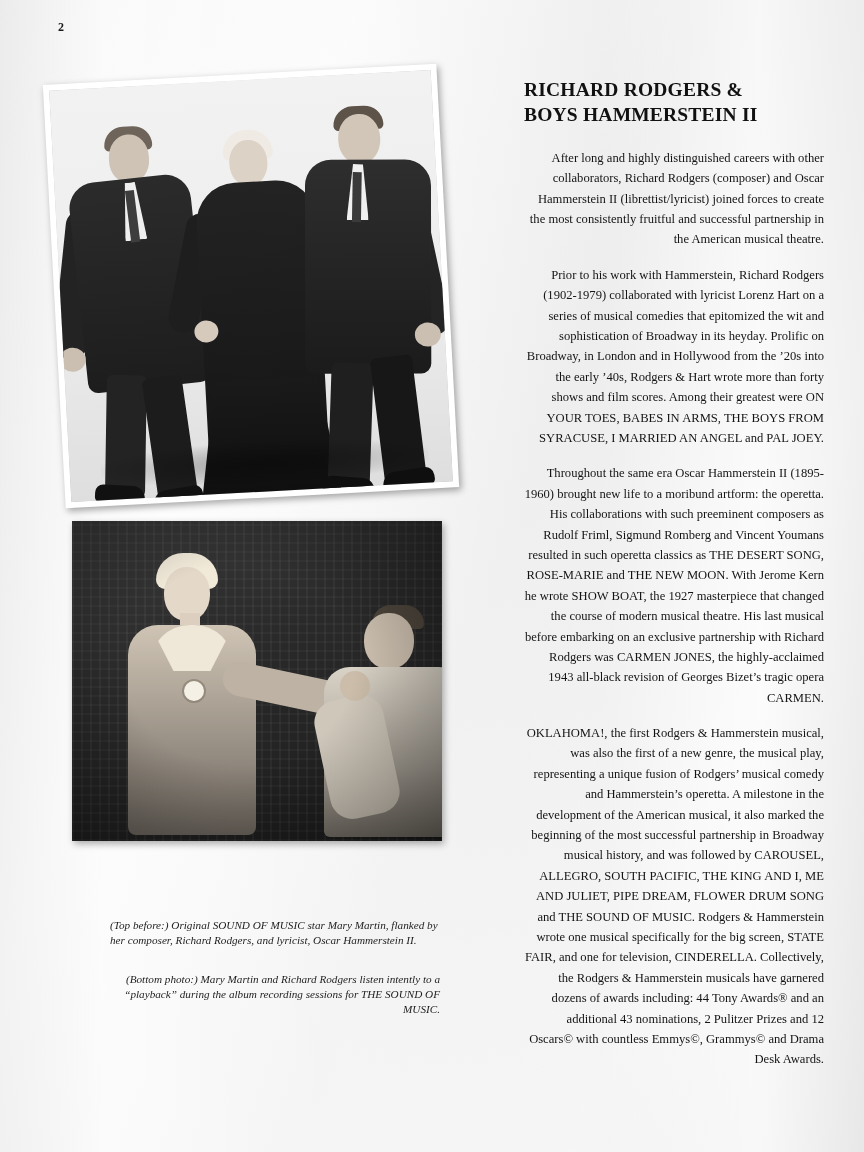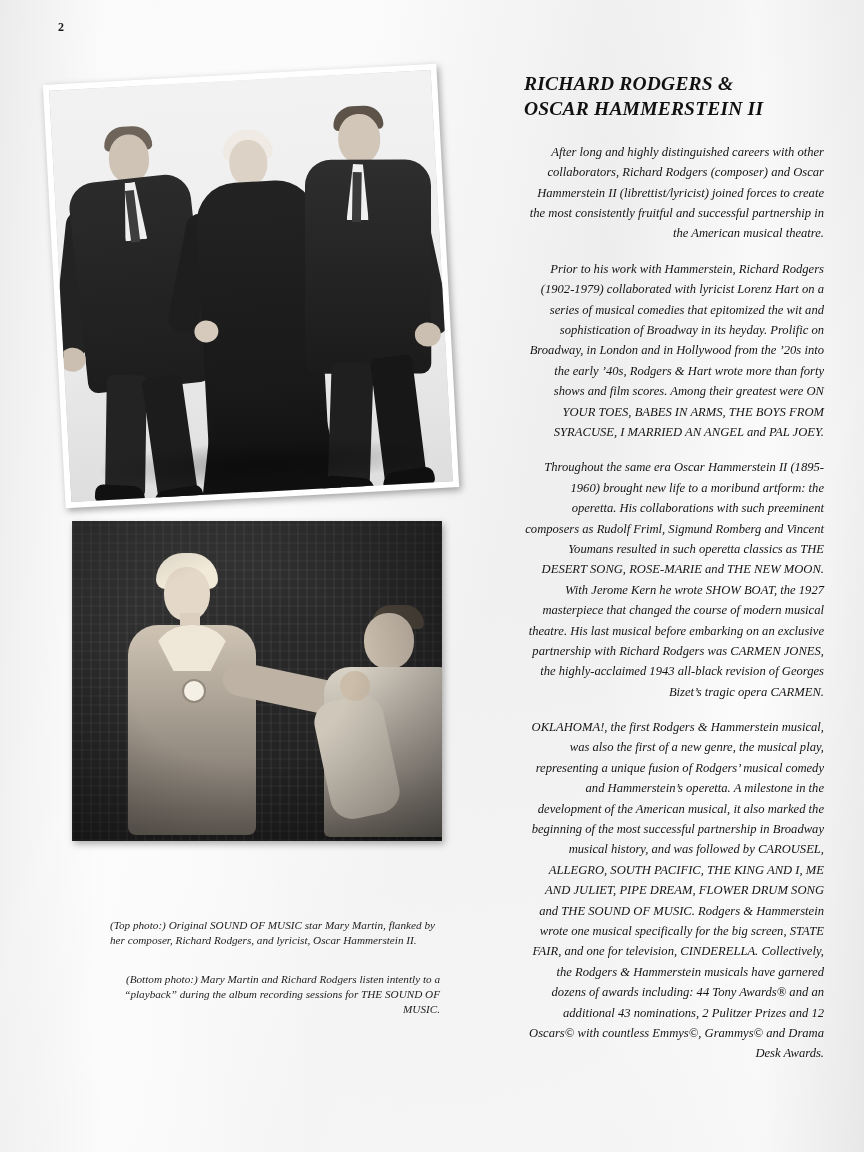--- a/index.html
+++ b/index.html
@@ -90,23 +90,22 @@
     line-height: 1.35;
     color: #1d1d1d;
   }
   .caption-top { top: 852px; }
   .caption-bottom { top: 906px; text-align: right; }
 
   
   .right-col {
     position: absolute;
     left: 524px;
-    top: 72px;
+    top: 78px;
     width: 300px;
-    font-style: italic;
   }
   .headline {
     font-family: "Liberation Serif", serif;
     font-weight: bold;
     font-size: 19.5px;
     line-height: 1.28;
     letter-spacing: 0.2px;
     color: #111;
     margin: 0 0 20px 0;
   }
@@ -307,28 +306,28 @@
 
       <div class="figure bm-hair"></div>
       <div class="figure bm-head"></div>
       <div class="figure bm-body"></div>
       <div class="figure bm-arm"></div>
       <div class="figure bm-hand"></div>
 
       <div class="bp-vignette"></div>
     </div>
 
-    <div class="caption caption-top">(Top photo:) Original SOUND OF MUSIC star Mary Martin, flanked by her composer, Richard Rodgers, and lyricist, Oscar Hammerstein II.</div>
+    <div class="caption caption-top">(Top before:) Original SOUND OF MUSIC star Mary Martin, flanked by her composer, Richard Rodgers, and lyricist, Oscar Hammerstein II.</div>
     <div class="caption caption-bottom">(Bottom photo:) Mary Martin and Richard Rodgers listen intently to a “playback” during the album recording sessions for THE SOUND OF MUSIC.</div>
   </div>
 
   <div class="right-col">
     <h1 class="headline">
       <span>RICHARD RODGERS &amp;</span><br>
-      <span>OSCAR HAMMERSTEIN II</span>
+      <span>BOYS HAMMERSTEIN II</span>
     </h1>
 
     <p class="body-para">After long and highly distinguished careers with other collaborators, Richard Rodgers (composer) and Oscar Hammerstein II (librettist/lyricist) joined forces to create the most consistently fruitful and successful partnership in the American musical theatre.</p>
     <p class="body-para">Prior to his work with Hammerstein, Richard Rodgers (1902-1979) collaborated with lyricist Lorenz Hart on a series of musical comedies that epitomized the wit and sophistication of Broadway in its heyday. Prolific on Broadway, in London and in Hollywood from the ’20s into the early ’40s, Rodgers &amp; Hart wrote more than forty shows and film scores. Among their greatest were ON YOUR TOES, BABES IN ARMS, THE BOYS FROM SYRACUSE, I MARRIED AN ANGEL and PAL JOEY.</p>
     <p class="body-para">Throughout the same era Oscar Hammerstein II (1895-1960) brought new life to a moribund artform: the operetta. His collaborations with such preeminent composers as Rudolf Friml, Sigmund Romberg and Vincent Youmans resulted in such operetta classics as THE DESERT SONG, ROSE-MARIE and THE NEW MOON. With Jerome Kern he wrote SHOW BOAT, the 1927 masterpiece that changed the course of modern musical theatre. His last musical before embarking on an exclusive partnership with Richard Rodgers was CARMEN JONES, the highly-acclaimed 1943 all-black revision of Georges Bizet’s tragic opera CARMEN.</p>
     <p class="body-para">OKLAHOMA!, the first Rodgers &amp; Hammerstein musical, was also the first of a new genre, the musical play, representing a unique fusion of Rodgers’ musical comedy and Hammerstein’s operetta. A milestone in the development of the American musical, it also marked the beginning of the most successful partnership in Broadway musical history, and was followed by CAROUSEL, ALLEGRO, SOUTH PACIFIC, THE KING AND I, ME AND JULIET, PIPE DREAM, FLOWER DRUM SONG and THE SOUND OF MUSIC. Rodgers &amp; Hammerstein wrote one musical specifically for the big screen, STATE FAIR, and one for television, CINDERELLA. Collectively, the Rodgers &amp; Hammerstein musicals have garnered dozens of awards including: 44 Tony Awards® and an additional 43 nominations, 2 Pulitzer Prizes and 12 Oscars© with countless Emmys©, Grammys© and Drama Desk Awards.</p>
   </div>
 </div>
 
 </body></html>

